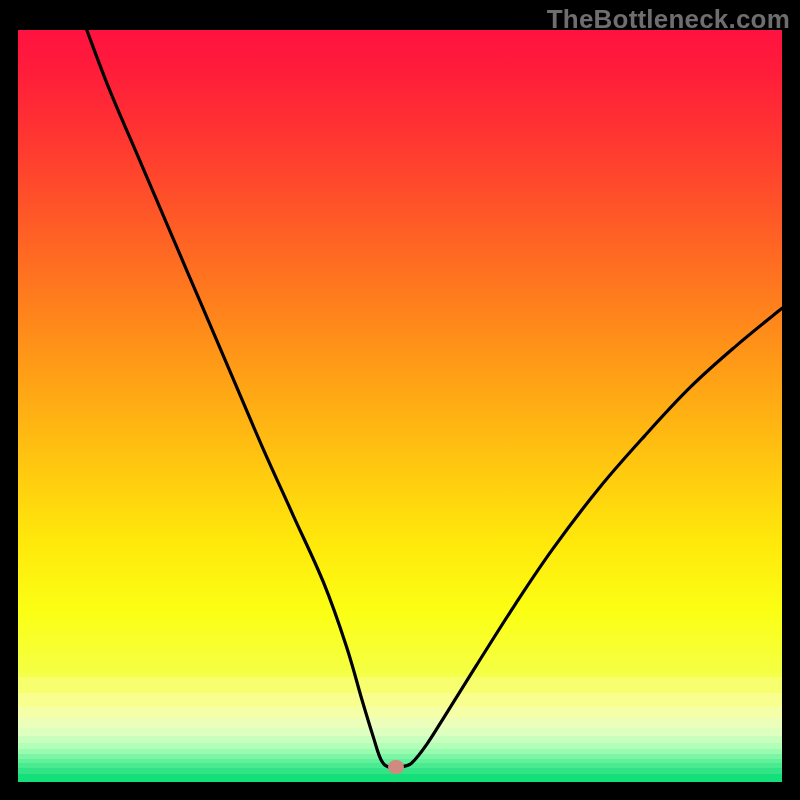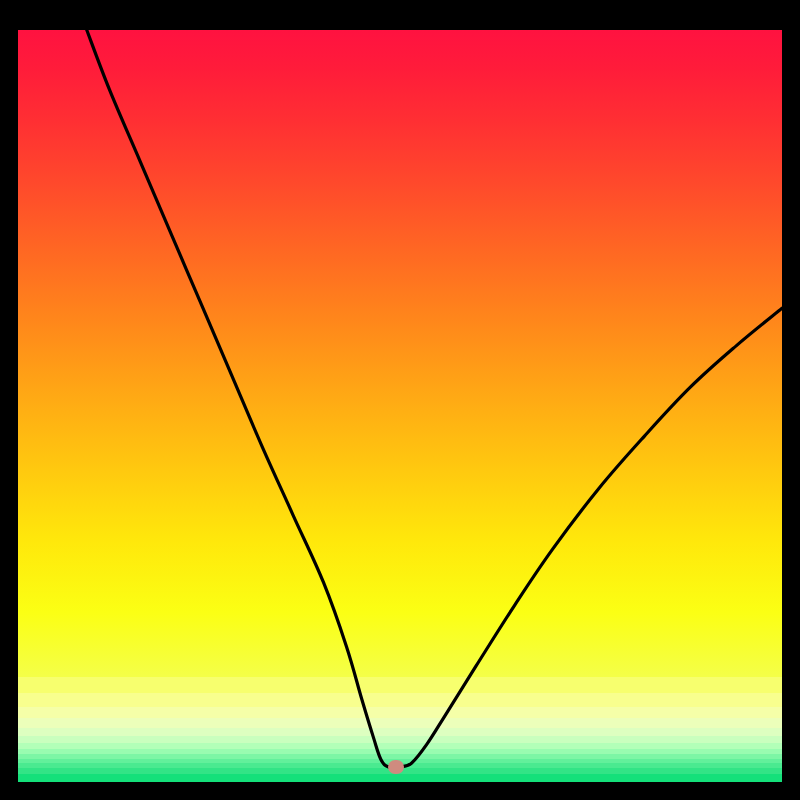--- a/index.html
+++ b/index.html
@@ -77,20 +77,21 @@
     border-radius: 50% / 55%;
     background: #cf8b7f;
     z-index: 6;
     transform: translate(-50%, -50%);
   }
 </style>
 </head>
 <body>
 
 <div class="frame">
+  <div class="watermark">TheBottleneck.com</div>
 
   <div class="plot">
     <div class="grad">
       <div class="grad-top"></div>
       <div id="bands">
           <div class="band" style="top: 86%; height: 2.2%; background: rgb(247, 255, 110);"></div>
           <div class="band" style="top: 88.2%; height: 1.8%; background: rgb(248, 255, 142);"></div>
           <div class="band" style="top: 90%; height: 1.5%; background: rgb(245, 255, 168);"></div>
           <div class="band" style="top: 91.5%; height: 1.3%; background: rgb(236, 255, 186);"></div>
           <div class="band" style="top: 92.8%; height: 1.1%; background: rgb(221, 255, 192);"></div>

